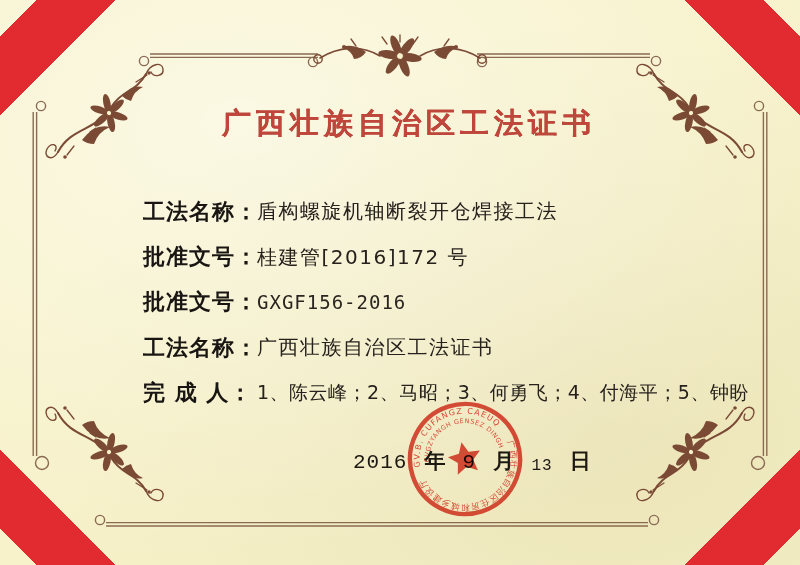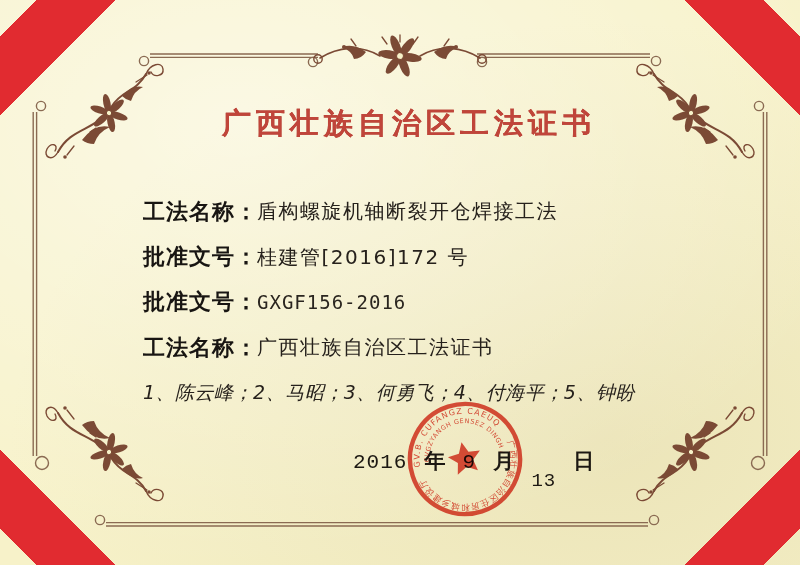--- a/index.html
+++ b/index.html
@@ -28,26 +28,26 @@
     text-shadow:0 0 0.5px #a93328;
   }
   .fields{position:absolute;left:143px;top:189px;width:630px;}
   .row{height:45.4px;display:flex;align-items:center;white-space:nowrap;}
   .label{
     display:inline-block;width:100px;margin-right:14px;flex:0 0 auto;
     font-size:22px;font-weight:700;color:#181512;letter-spacing:1px;
   }
   .value{font-size:20px;color:#26211c;letter-spacing:1.5px;}
   .value.mono{font-family:"DejaVu Sans Mono",monospace;letter-spacing:1px;font-size:19px;color:#2a251f;}
-  .row5 .value{font-size:19px;letter-spacing:0.5px;font-style:italic;}
+  .row5 .value{font-size:19px;letter-spacing:0.5px;}
   .date{position:absolute;left:353px;top:447px;white-space:nowrap;color:#1c1812;}
   .date .num{font-size:21px;font-family:Liberation Mono, monospace;letter-spacing:1px;}
   .date .unit{font-size:21px;font-weight:700;}
   .date .g{display:inline-block;width:12px;}
-  .date .day{font-size:19px;position:relative;top:18px;}
+  .date .day{font-size:16px;position:relative;top:2px;}
   .seal{position:absolute;left:402px;top:396px;mix-blend-mode:multiply;}
 </style>
 </head>
 <body>
 
 <div class="cert">
 
   <div class="ribbon tl"></div>
   <div class="ribbon tr"></div>
   <div class="ribbon bl"></div>
@@ -142,20 +142,21 @@
     </div>
     <div class="row">
       <span class="label">批准文号：</span>
       <span class="value mono">GXGF156-2016</span>
     </div>
     <div class="row">
       <span class="label">工法名称：</span>
       <span class="value">广西壮族自治区工法证书</span>
     </div>
     <div class="row row5">
+      <span class="label">完 成 人：</span>
       <span class="value">1、陈云峰；2、马昭；3、何勇飞；4、付海平；5、钟盼</span>
     </div>
   </div>
 
   <div class="date">
     <span class="num">2016</span><span class="g"></span>
     <span class="unit">年</span><span class="g"></span>
     <span class="num">9</span><span class="g"></span>
     <span class="unit">月</span><span class="g"></span>
     <span class="num day">13</span><span class="g"></span>

